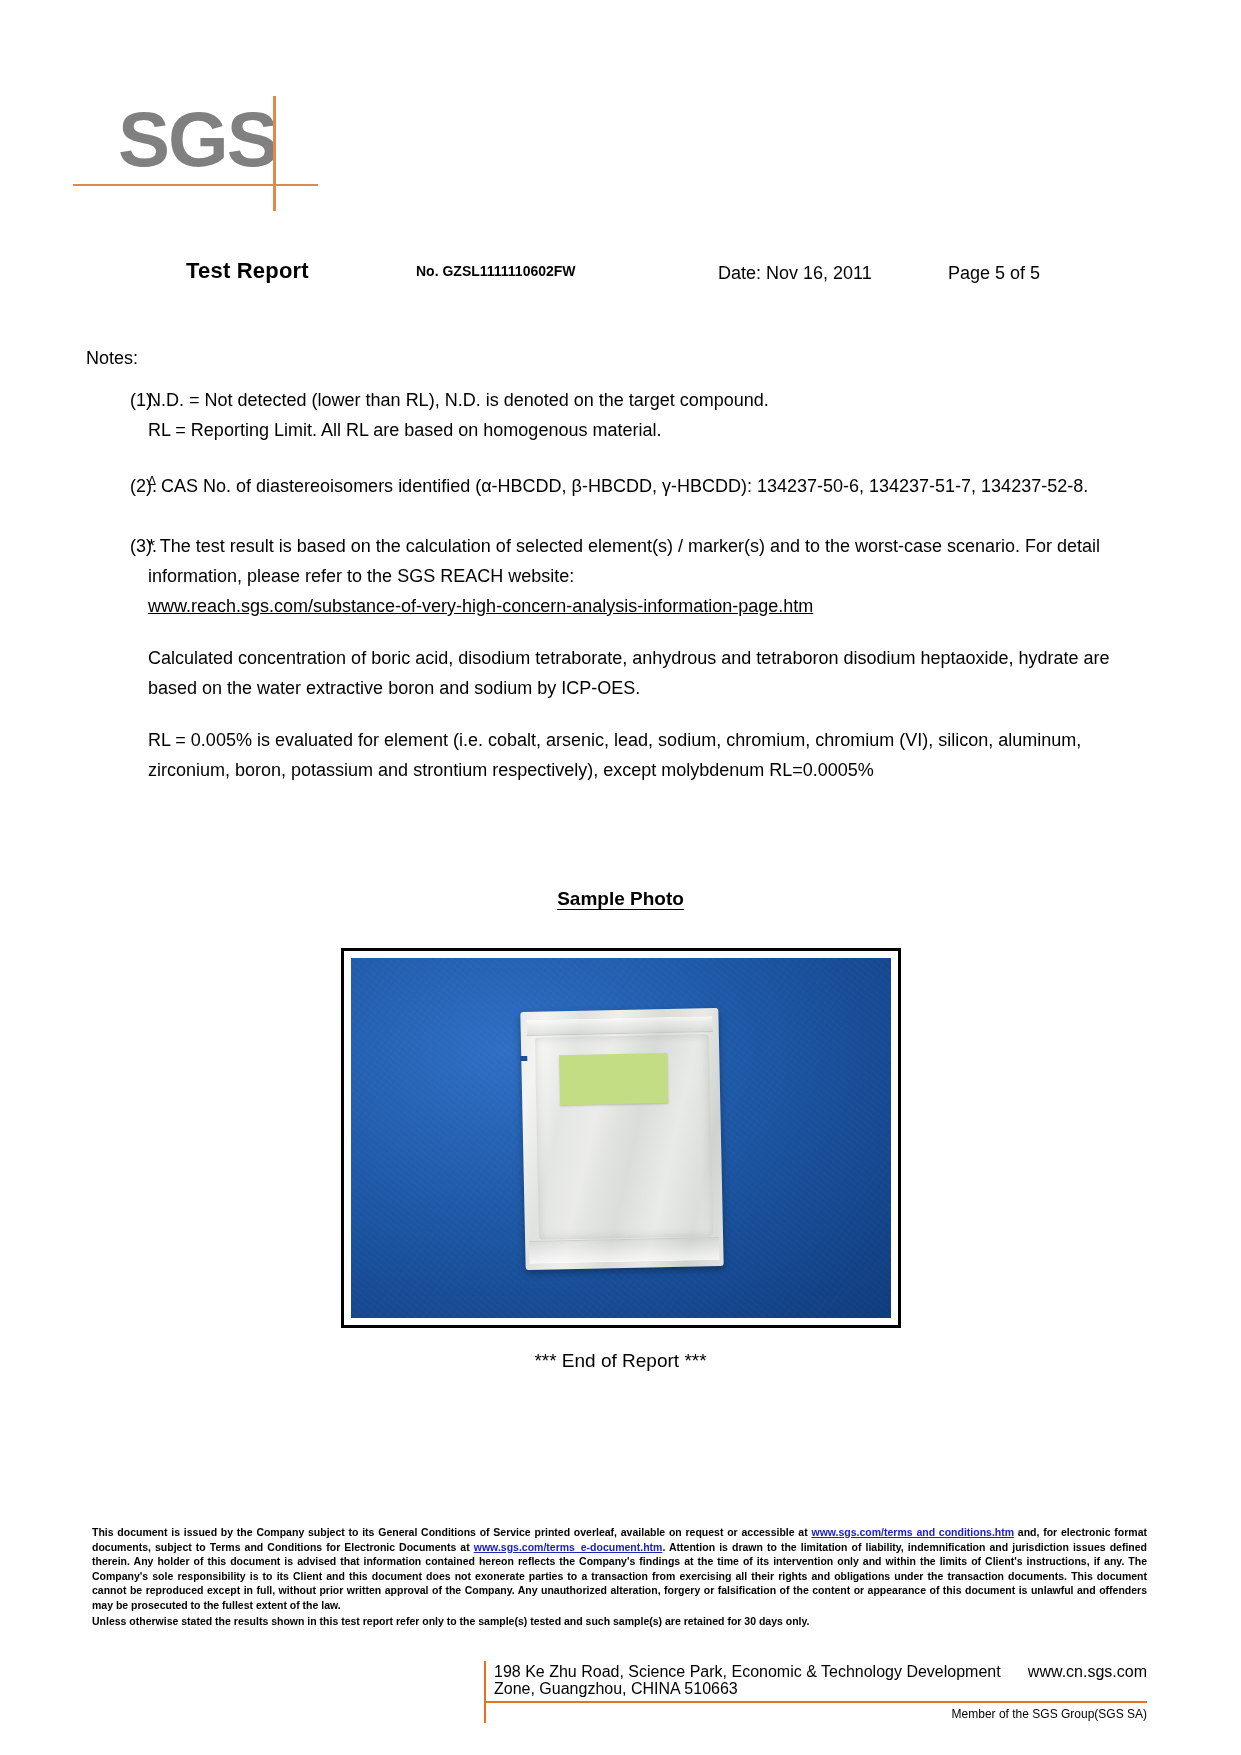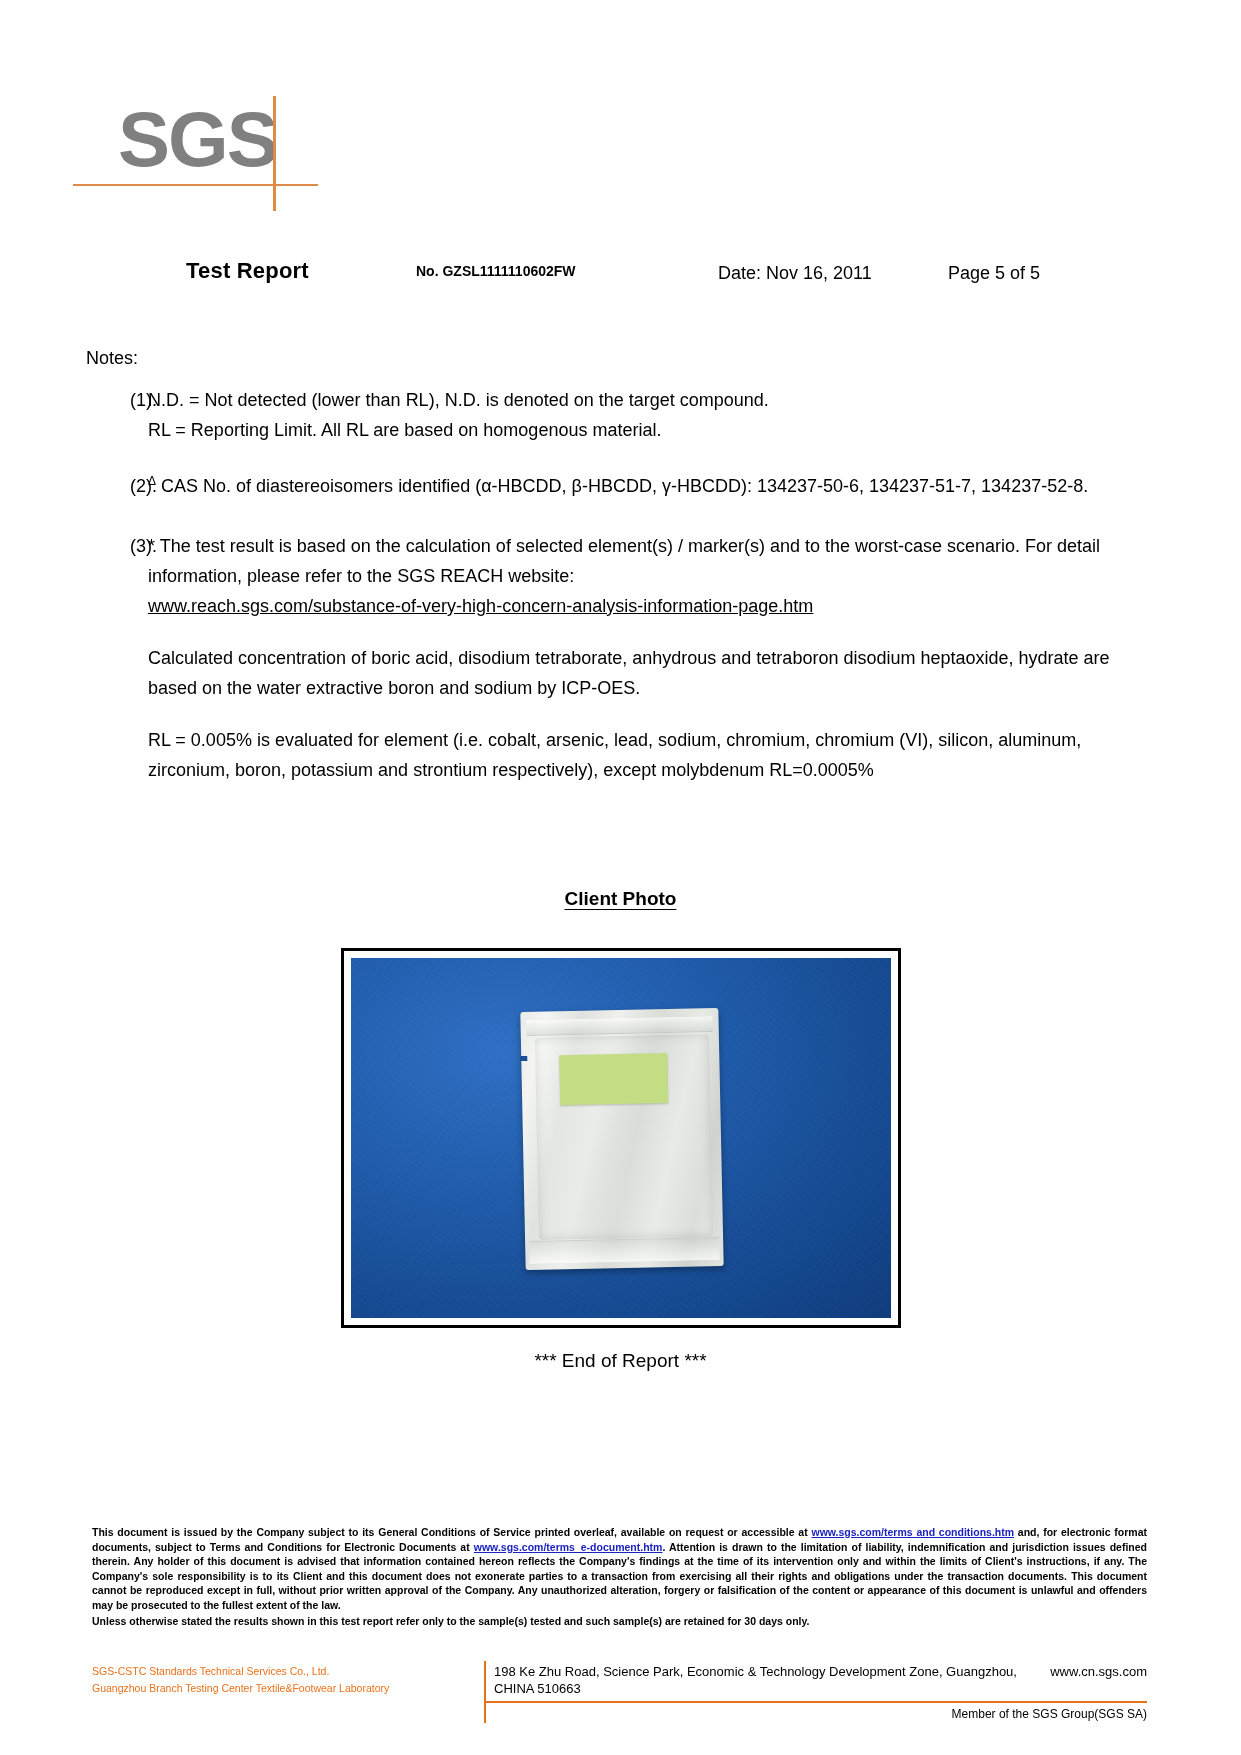--- a/index.html
+++ b/index.html
@@ -311,21 +311,21 @@
     top: 38px;
     width: 663px;
     height: 2px;
     background: #e8711a;
   }
   .addr-right {
     position: absolute;
     left: 402px;
     top: 0;
     width: 653px;
-    font-size: 13px;
+    font-size: 16px;
     line-height: 17px;
     color: #000000;
   }
   .addr-line1 {
     display: flex;
     justify-content: space-between;
   }
   .addr-line2 {
     white-space: nowrap;
   }
@@ -383,21 +383,21 @@
           <a class="link" href="#">www.reach.sgs.com/substance-of-very-high-concern-analysis-information-page.htm</a>
         </p>
         <p>Calculated concentration of boric acid, disodium tetraborate, anhydrous and tetraboron disodium heptaoxide, hydrate are based on the water extractive boron and sodium by ICP-OES.</p>
         <p>RL = 0.005% is evaluated for element (i.e. cobalt, arsenic, lead, sodium, chromium, chromium (VI), silicon, aluminum, zirconium, boron, potassium and strontium respectively), except molybdenum RL=0.0005%</p>
       </div>
     </div>
 
   </div>
 
   <div class="sample-heading">
-    <span>Client Photo</span>
+    <span>Sample Photo</span>
   </div>
 
   <div class="photo-frame">
     <div class="photo">
       <div class="photo-grain"></div>
       <div class="sachet">
         <div class="sachet-inner"></div>
         <div class="sachet-seal-top"></div>
         <div class="sachet-seal-bottom"></div>
         <div class="sachet-notch"></div>
@@ -407,24 +407,20 @@
   </div>
 
   <div class="end-report">*** End of Report ***</div>
 
   <div class="footer-disclaimer">
     <span>This document is issued by the Company subject to its General Conditions of  Service printed overleaf, available on request or accessible at </span><a href="#">www.sgs.com/terms and conditions.htm</a><span> and, for electronic format documents, subject to Terms and Conditions for Electronic Documents at </span><a href="#">www.sgs.com/terms_e-document.htm</a><span>. Attention is drawn to the limitation of liability, indemnification and jurisdiction issues defined therein. Any holder of this document is advised that information contained hereon reflects the Company's findings at the time of its intervention only and within the limits of Client's instructions, if any. The Company's sole responsibility is to its Client and this document does not exonerate parties to a transaction from exercising all their rights and obligations under the transaction documents. This document cannot be reproduced except in full, without prior written approval of the Company. Any unauthorized alteration, forgery or falsification of the content or appearance of this document is unlawful and offenders may be prosecuted to the fullest extent of the law.</span>
     <span class="footer-last">Unless otherwise stated the results shown in this test report refer only to the sample(s) tested and such sample(s) are retained for 30 days only.</span>
   </div>
 
   <div class="footer-address">
-    <div class="addr-left">
-      <div>SGS-CSTC Standards Technical Services Co., Ltd.</div>
-      <div>Guangzhou Branch Testing Center Textile&amp;Footwear Laboratory</div>
-    </div>
     <div class="addr-divider-v"></div>
     <div class="addr-divider-h"></div>
     <div class="addr-right">
       <div class="addr-line1">
         <span>198 Ke Zhu Road, Science Park, Economic &amp; Technology Development Zone, Guangzhou, CHINA   510663</span>
         <span>www.cn.sgs.com</span>
       </div>
     </div>
     <div class="addr-member">Member of the SGS Group(SGS SA)</div>
   </div>

